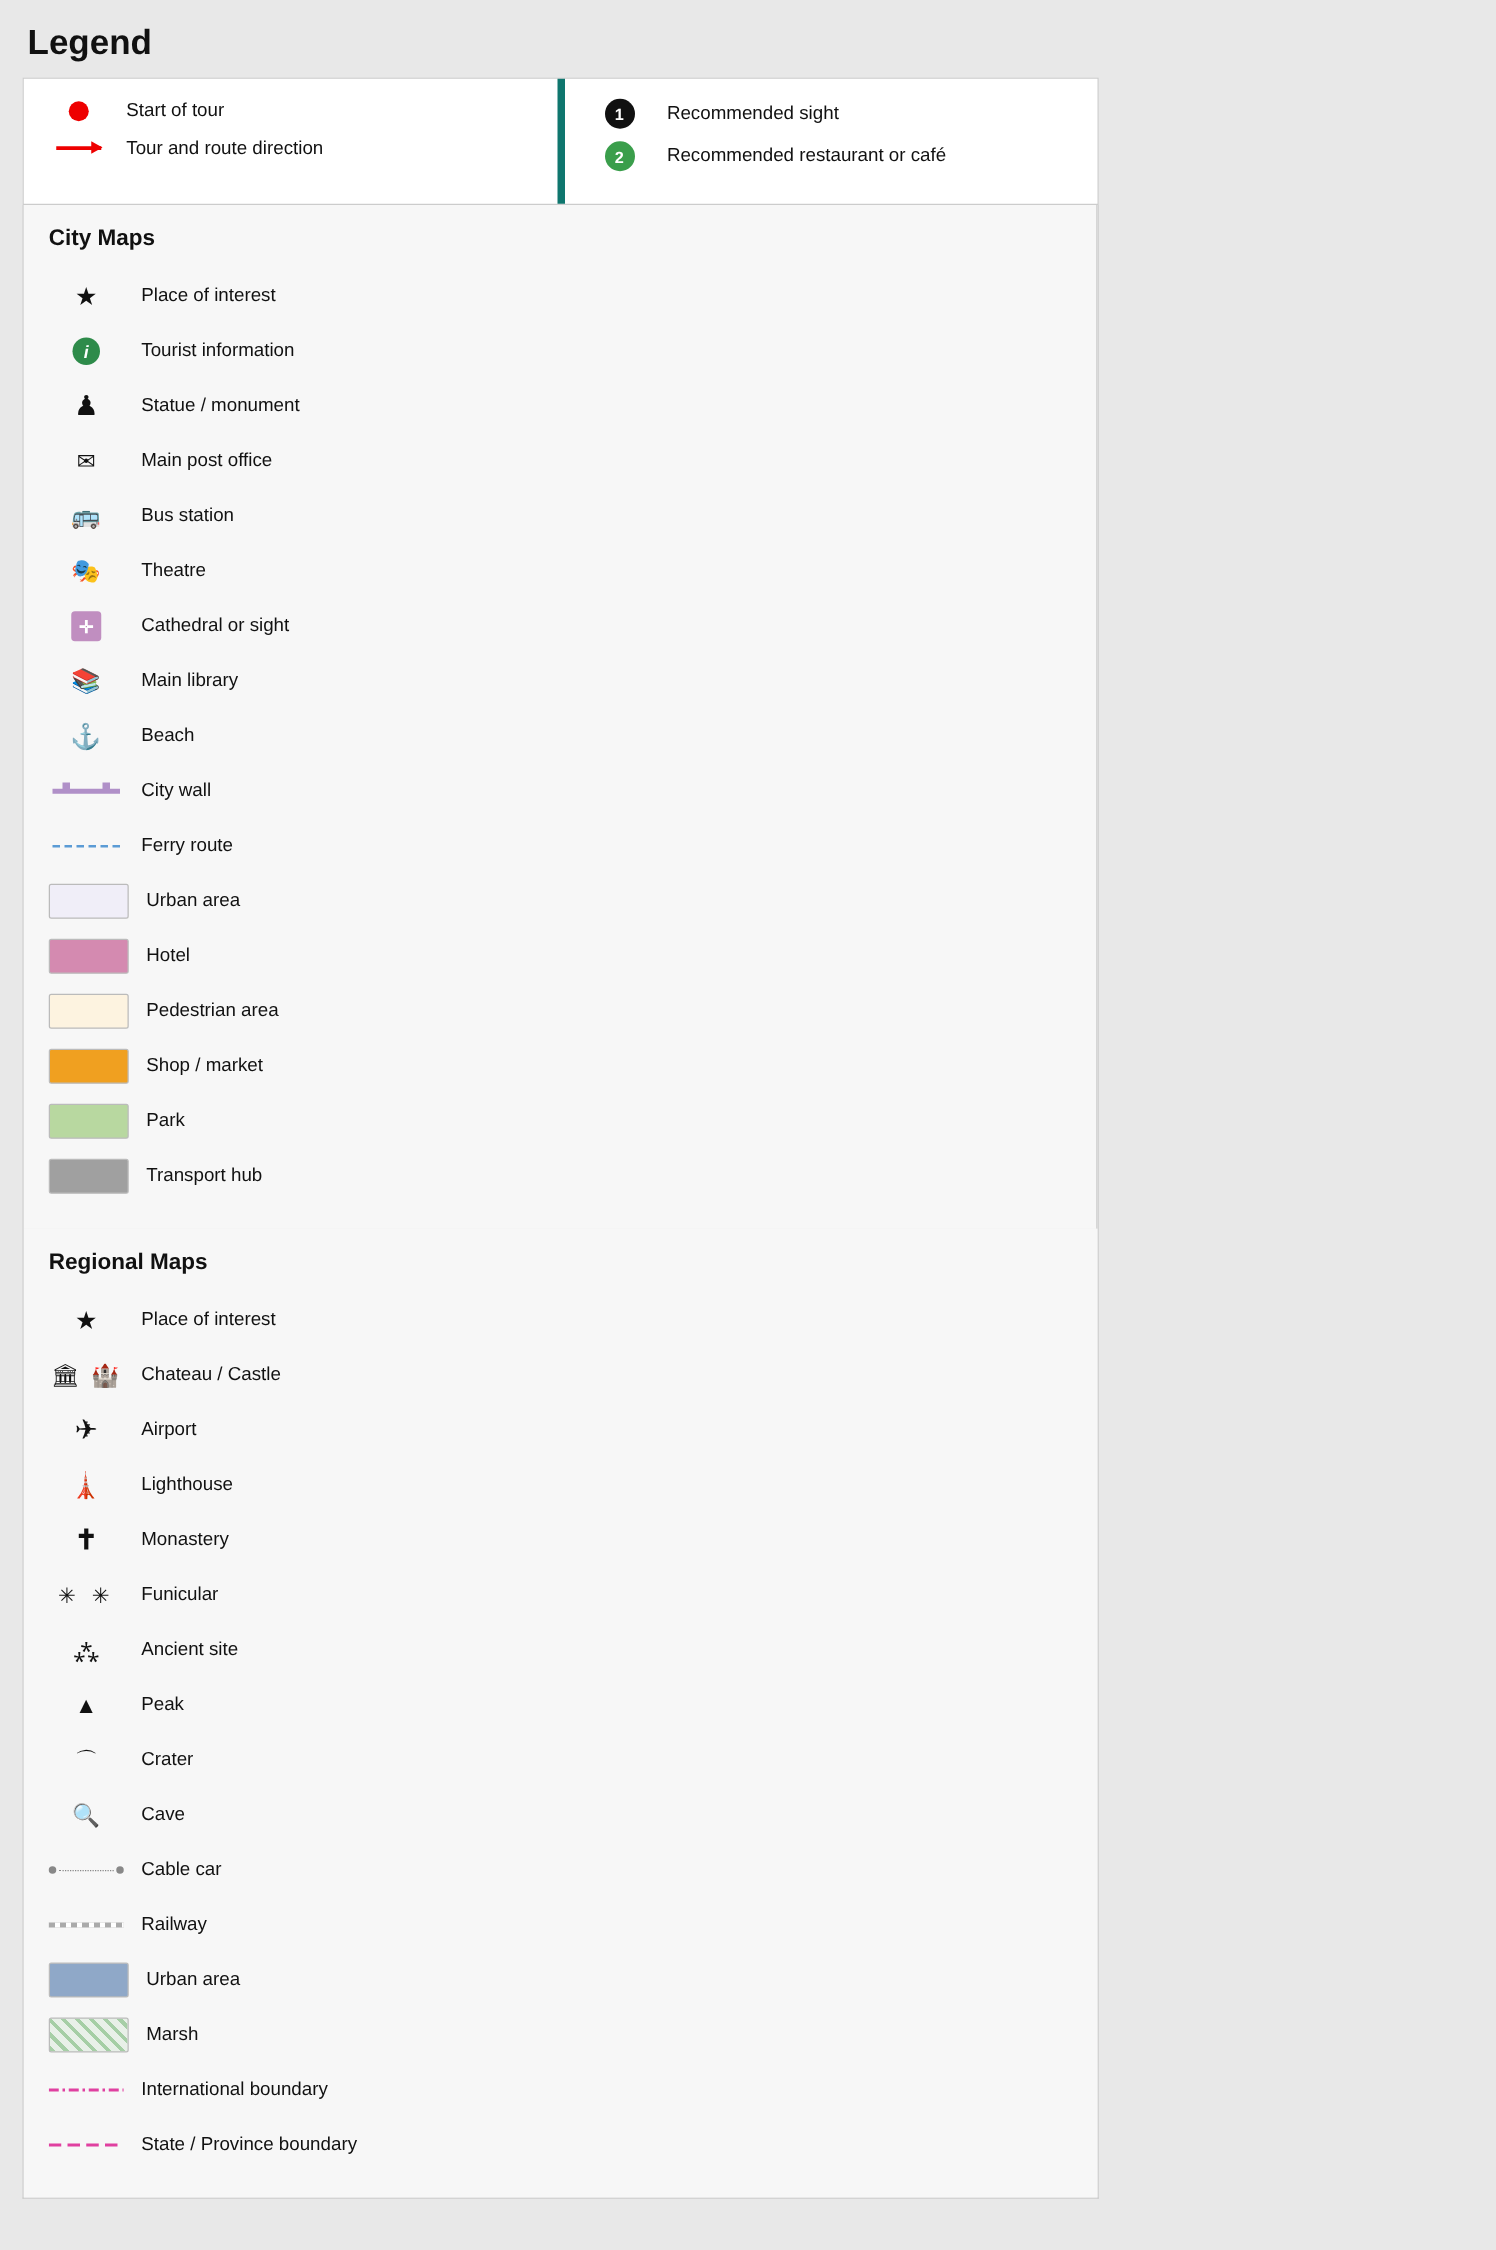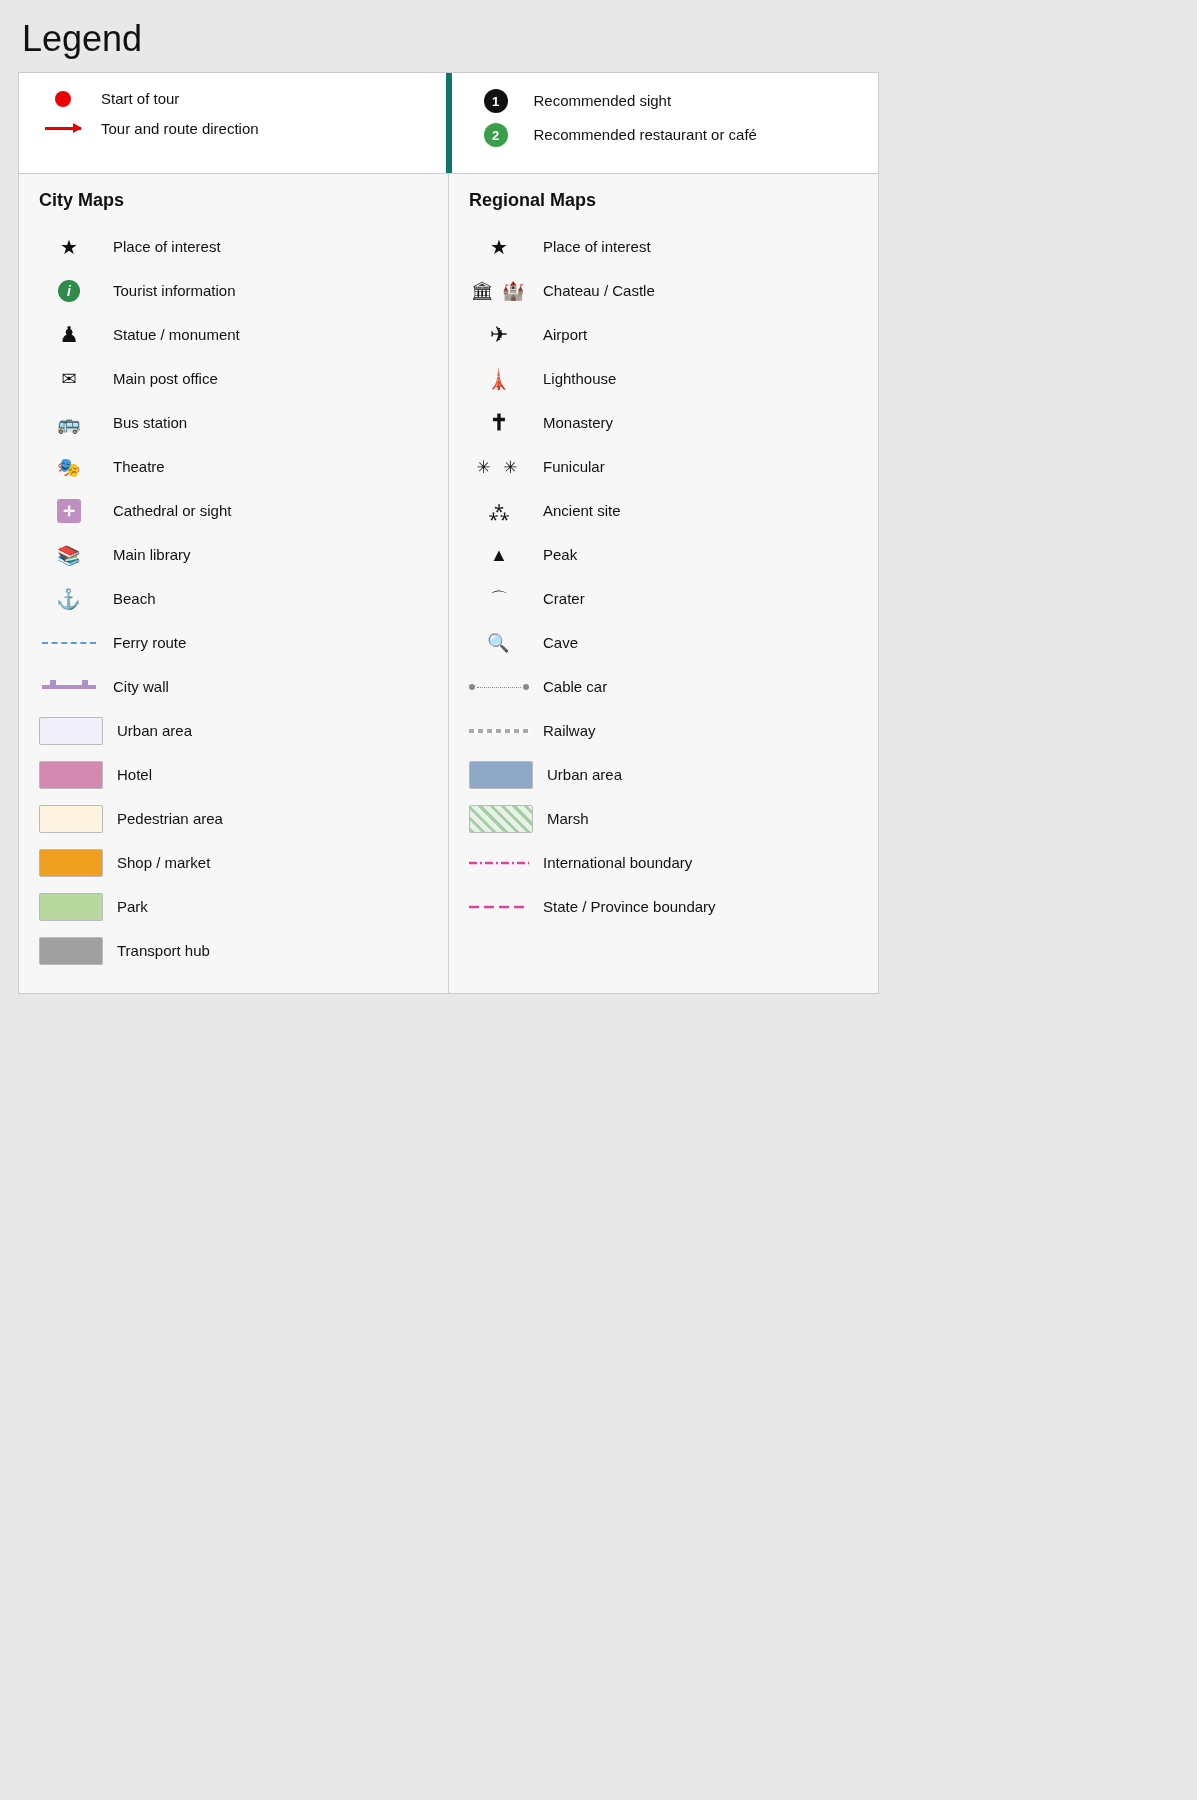--- a/index.html
+++ b/index.html
@@ -6,22 +6,22 @@
     body {
       background: #e8e8e8;
       font-family: Arial, Helvetica, sans-serif;
       font-size: 15px;
       color: #111;
       width: 897px;
       min-height: 1800px;
       padding: 18px;
     }
     .page-title {
-      font-size: 36px;
-      font-weight: 400;
+      font-size: 28px;
+      font-weight: 700;
       margin-bottom: 12px;
       padding-left: 4px;
     }
     .top-section {
       background: #fff;
       border: 1px solid #ccc;
       display: flex;
       flex-direction: row;
       margin-bottom: 0;
     }
@@ -79,21 +79,21 @@
       justify-content: center;
       font-weight: bold;
       font-size: 13px;
       color: #fff;
     }
     .circle-black { background: #111; }
     .circle-green { background: #3a9e4b; }
 
     .main-section {
       display: flex;
-      flex-direction: row;
+      flex-direction: column;
       border: 1px solid #ccc;
       border-top: none;
     }
     .city-maps, .regional-maps {
       flex: 1;
       background: #f7f7f7;
       padding: 16px 20px 20px 20px;
     }
     .city-maps {
       border-right: 1px solid #ccc;
@@ -392,33 +392,33 @@
       <span class="legend-label">Main library</span>
     </div>
     <div class="legend-row">
       <div class="legend-icon">
           <span style="font-size:20px; color:#222;">⚓</span>
         </div>
       <span class="legend-label">Beach</span>
     </div>
     <div class="legend-row">
       <div class="legend-icon">
+        <div class="city-wall">
+            <div class="city-wall-line"></div>
+          </div>
+      </div>
+      <span class="legend-label">City wall</span>
+    </div>
+    <div class="legend-row">
+      <div class="legend-icon">
         <div class="ferry-line">
             <div class="ferry-dash"></div>
           </div>
       </div>
       <span class="legend-label">Ferry route</span>
-    </div>
-    <div class="legend-row">
-      <div class="legend-icon">
-        <div class="city-wall">
-            <div class="city-wall-line"></div>
-          </div>
-      </div>
-      <span class="legend-label">City wall</span>
     </div>
     <div class="legend-row">
       <div class="legend-icon">
         <div class="color-box box-urban"></div>
       </div>
       <span class="legend-label">Urban area</span>
     </div>
     <div class="legend-row">
       <div class="legend-icon">
         <div class="color-box box-hotel"></div>

